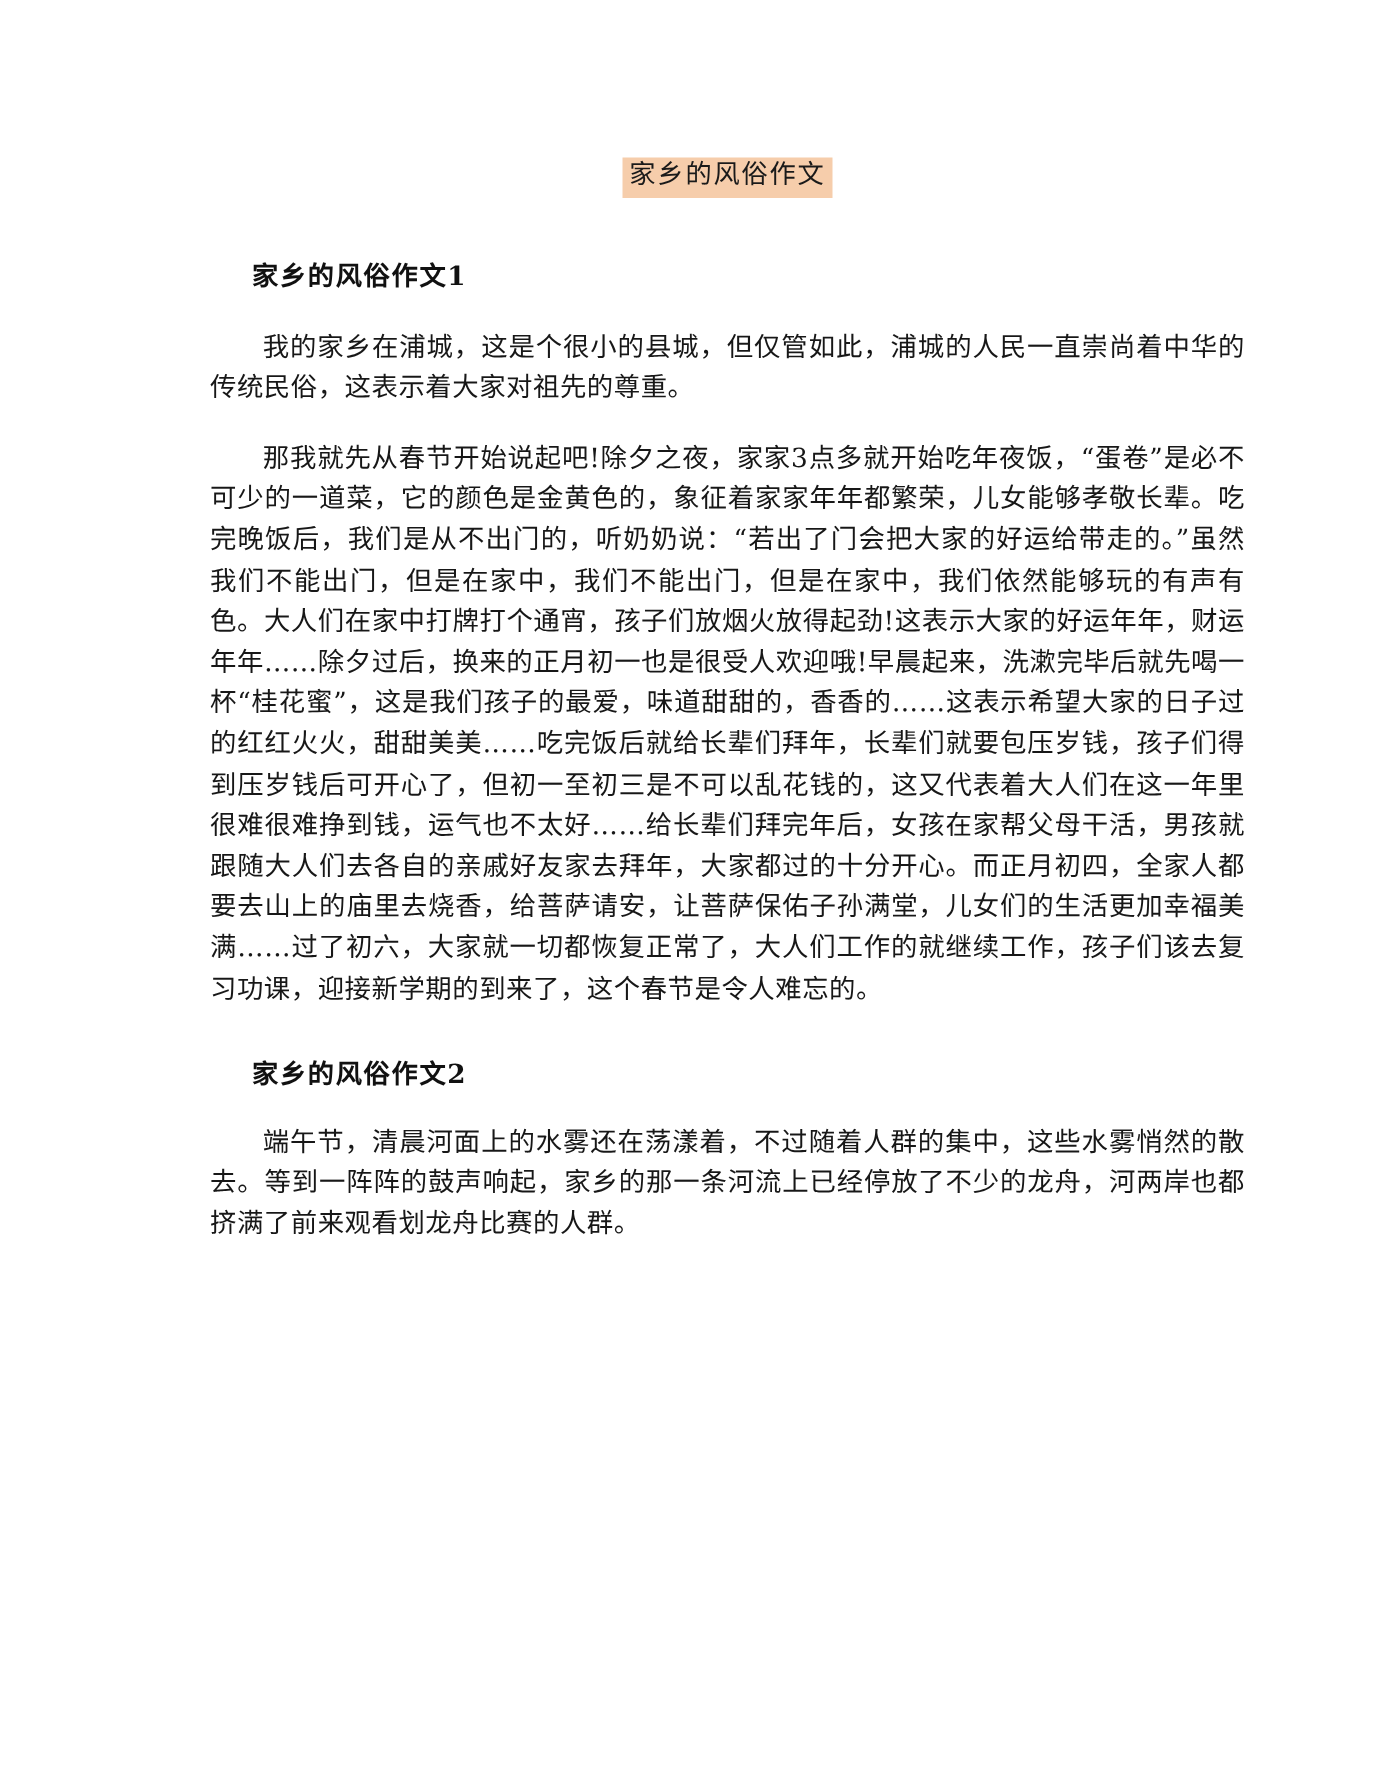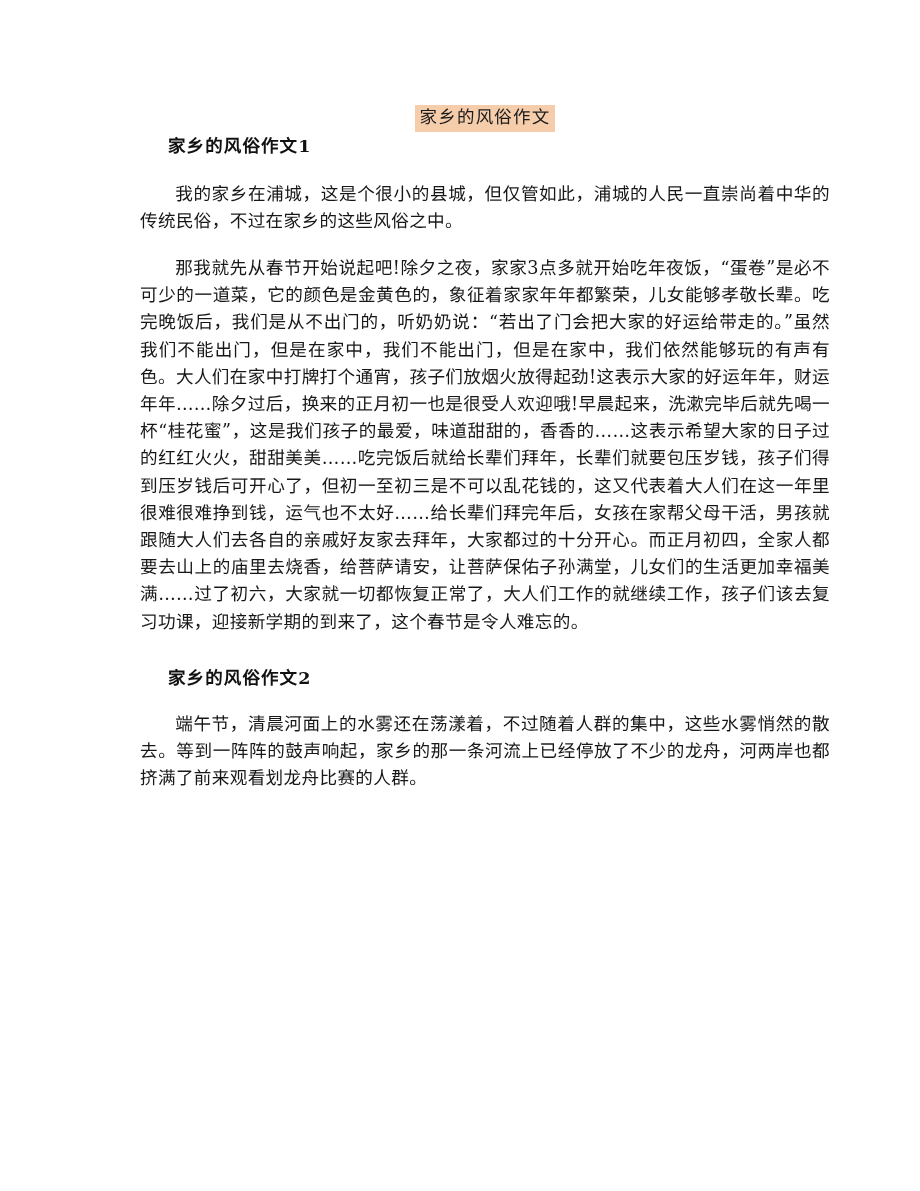--- a/index.html
+++ b/index.html
@@ -52,21 +52,21 @@
   .section-heading {
     font-family: "DejaVu Serif", serif;
     font-weight: bold;
     font-size: 17.5px;
     color: #111111;
     letter-spacing: 1.1px;
     margin: 0;
     padding-left: 28px;
   }
 
-  .heading-1 { }
+  .heading-1 { margin-top: 38px; }
   .heading-2 { margin-top: 28px; }
 
   
   .para {
     font-family: "DejaVu Serif", serif;
     font-size: 17.6px;
     color: #171717;
     line-height: 27.2px;
     text-align: justify;
     text-justify: inter-ideograph;
@@ -87,21 +87,21 @@
 
 <div class="page">
   <div class="doc-body">
 
     <div class="doc-title-wrap">
       <span class="doc-title">家乡的风俗作文</span>
     </div>
 
     <h2 class="section-heading heading-1">家乡的风俗作文1</h2>
 
-    <p class="para para-first-after-heading">我的家乡在浦城，这是个很小的县城，但仅管如此，浦城的人民一直崇尚着中华的传统民俗，不过在家乡的这些风俗之中。</p>
+    <p class="para para-first-after-heading">我的家乡在浦城，这是个很小的县城，但仅管如此，浦城的人民一直崇尚着中华的传统民俗，这表示着大家对祖先的尊重。</p>
 
     <p class="para gap-before">那我就先从春节开始说起吧!除夕之夜，家家3点多就开始吃年夜饭，“蛋卷”是必不可少的一道菜，它的颜色是金黄色的，象征着家家年年都繁荣，儿女能够孝敬长辈。吃完晚饭后，我们是从不出门的，听奶奶说：“若出了门会把大家的好运给带走的。”虽然我们不能出门，但是在家中，我们不能出门，但是在家中，我们依然能够玩的有声有色。大人们在家中打牌打个通宵，孩子们放烟火放得起劲!这表示大家的好运年年，财运年年……除夕过后，换来的正月初一也是很受人欢迎哦!早晨起来，洗漱完毕后就先喝一杯“桂花蜜”，这是我们孩子的最爱，味道甜甜的，香香的……这表示希望大家的日子过的红红火火，甜甜美美……吃完饭后就给长辈们拜年，长辈们就要包压岁钱，孩子们得到压岁钱后可开心了，但初一至初三是不可以乱花钱的，这又代表着大人们在这一年里很难很难挣到钱，运气也不太好……给长辈们拜完年后，女孩在家帮父母干活，男孩就跟随大人们去各自的亲戚好友家去拜年，大家都过的十分开心。而正月初四，全家人都要去山上的庙里去烧香，给菩萨请安，让菩萨保佑子孙满堂，儿女们的生活更加幸福美满……过了初六，大家就一切都恢复正常了，大人们工作的就继续工作，孩子们该去复习功课，迎接新学期的到来了，这个春节是令人难忘的。</p>
 
     <h2 class="section-heading heading-2">家乡的风俗作文2</h2>
 
 
     <p class="para gap-before">端午节，清晨河面上的水雾还在荡漾着，不过随着人群的集中，这些水雾悄然的散去。等到一阵阵的鼓声响起，家乡的那一条河流上已经停放了不少的龙舟，河两岸也都挤满了前来观看划龙舟比赛的人群。</p>
 
   </div>
 </div>

